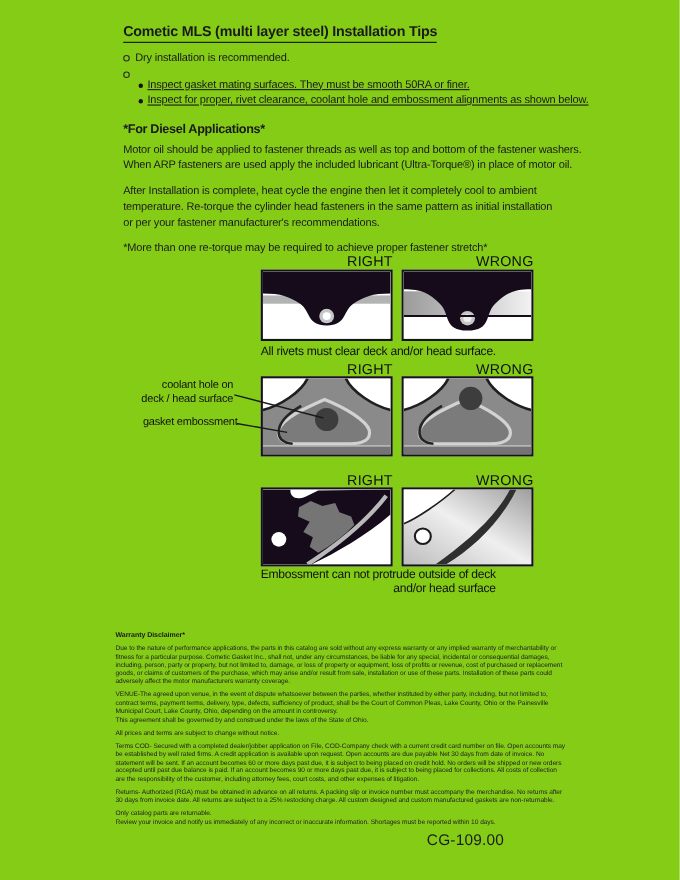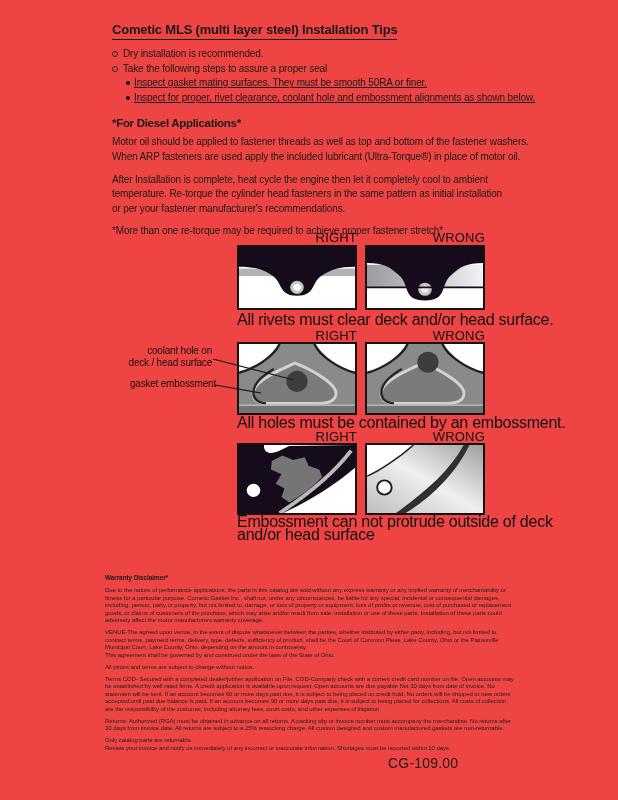--- a/index.html
+++ b/index.html
@@ -1,36 +1,36 @@
 <!DOCTYPE html>
 <html><head>
 <meta charset="utf-8">
 <style>
   html,body{margin:0;padding:0;background:#ffffff;}
   .page{
-    position:relative;width:618px;height:800px;background:#ef4444;overflow:hidden;
+    position:relative;width:618px;height:800px;background:#84cc16;overflow:hidden;
     font-family:"Liberation Sans","DejaVu Sans",sans-serif;color:#1a1a1a;
   }
   .content{position:absolute;left:112px;top:20px;width:450px;}
   .title{
     display:inline-block;font-size:13px;font-weight:bold;letter-spacing:-0.2px;
     margin:0 0 7px 0;border-bottom:1.6px solid #111;padding-bottom:2px;
   }
   .b-row{display:flex;align-items:flex-start;line-height:14.6px;font-size:10px;letter-spacing:-0.15px;white-space:nowrap;}
   .b-row.sub{margin-left:14px;text-decoration:underline;}
   .b-ring{flex:none;width:4px;height:4px;border:1px solid #2a2a2a;border-radius:50%;margin:4px 5px 0 0;}
   .b-dot{flex:none;width:4px;height:4px;background:#111;border-radius:50%;margin:5px 4px 0 0;}
   .diesel-h{font-size:11.5px;font-weight:bold;letter-spacing:-0.3px;margin:12px 0 6px 0;}
   .body-p{font-size:10px;line-height:14.6px;letter-spacing:-0.15px;margin:0 0 8px 0;white-space:pre-line;}
   .pre{white-space:pre-line;}
   
   .dg-label{position:absolute;width:120px;text-align:right;font-size:13px;letter-spacing:0.2px;color:#111;}
   .dbox{position:absolute;width:116px;border:2px solid #141414;background:#fff;}
   .dbox svg{display:block;width:100%;height:100%;}
-  .dg-caption{position:absolute;font-size:16px;letter-spacing:-0.25px;line-height:12.5px;color:#111;white-space:pre-line;}
+  .dg-caption{position:absolute;font-size:11px;letter-spacing:-0.25px;line-height:12.5px;color:#111;white-space:pre-line;text-align:right;}
   .dg-ann{position:absolute;font-size:10px;letter-spacing:-0.2px;line-height:11.5px;text-align:right;color:#111;white-space:pre-line;}
   .ptr-overlay{position:absolute;left:205px;top:340px;width:110px;height:60px;z-index:5;}
   
   .legal{position:absolute;left:105px;top:574px;width:412px;}
   .legal h3{font-size:6.4px;margin:0 0 6px 0;letter-spacing:-0.05px;}
   .legal p{font-size:6px;line-height:7.5px;letter-spacing:-0.05px;margin:0 0 4.5px 0;color:#222;}
   .page-code{position:absolute;left:388px;top:755px;font-size:14px;letter-spacing:0.2px;color:#1c1c1c;}
 </style>
 </head>
 <body>
@@ -39,21 +39,20 @@
 
   <div class="content">
     <h1 class="title">Cometic MLS (multi layer steel) Installation Tips</h1>
 
     <div class="b-row">
       <span class="b-ring"></span>
       <span>Dry installation is recommended.</span>
     </div>
     <div class="b-row">
       <span class="b-ring"></span>
-      <span>Take the following steps to assure a proper seal</span>
     </div>
     <div class="b-row sub">
       <span class="b-dot"></span>
       <span>Inspect gasket mating surfaces.  They must be smooth 50RA or finer.</span>
     </div>
     <div class="b-row sub">
       <span class="b-dot"></span>
       <span>Inspect for proper, rivet clearance, coolant hole and embossment alignments as shown below.</span>
     </div>
 
@@ -130,21 +129,20 @@
       <path d="M36,26 C24,33 16,41 15,49 C14,57 19,61 28,62" fill="none" stroke="#252525" stroke-width="2.5"></path>
       <path d="M0,0 L42,0 C36,13 16,26 0,30 Z" fill="#ffffff"></path>
       <path d="M42,0 C36,13 16,26 0,30" fill="none" stroke="#1f1f1f" stroke-width="2.5"></path>
       <path d="M78,0 L120,0 L120,30 C104,26 84,13 78,0 Z" fill="#ffffff"></path>
       <path d="M78,0 C84,13 104,26 120,30" fill="none" stroke="#1f1f1f" stroke-width="2.5"></path>
       <rect y="64" width="120" height="8" fill="#747474"></rect>
       <line x1="0" y1="64" x2="120" y2="64" stroke="#b5b5b5" stroke-width="1.5"></line>
       <circle cx="63" cy="19" r="11" fill="#3d3d3d"></circle>
     </svg>
   </div>
-  <div class="dg-caption" style="left:237px;top:417px">All holes must be contained by an embossment.</div>
 
   <div class="dg-label" style="left:237px;top:429px">RIGHT</div>
   <div class="dg-label" style="left:365px;top:429px">WRONG</div>
 
   <div class="dbox" style="left:237px;top:443px;height:68px">
     <svg viewBox="0 0 120 72" preserveAspectRatio="none">
       <rect width="120" height="72" fill="#ffffff"></rect>
       <path d="M0,0 H26 C25,6 30,11 40,7 L52,1 L120,0 V24 C96,45 70,60 46,72 L0,72 Z" fill="#150b1a"></path>
       <path d="M34,17 L45,11 L56,16 L68,13 L72,22 L83,26 L86,34 C76,45 64,54 52,61 L44,55 L47,46 L38,41 L44,31 L33,26 Z" fill="#757575"></path>
       <path d="M42,72 C72,52 98,30 116,6" fill="none" stroke="#b9b9b9" stroke-width="4"></path>

